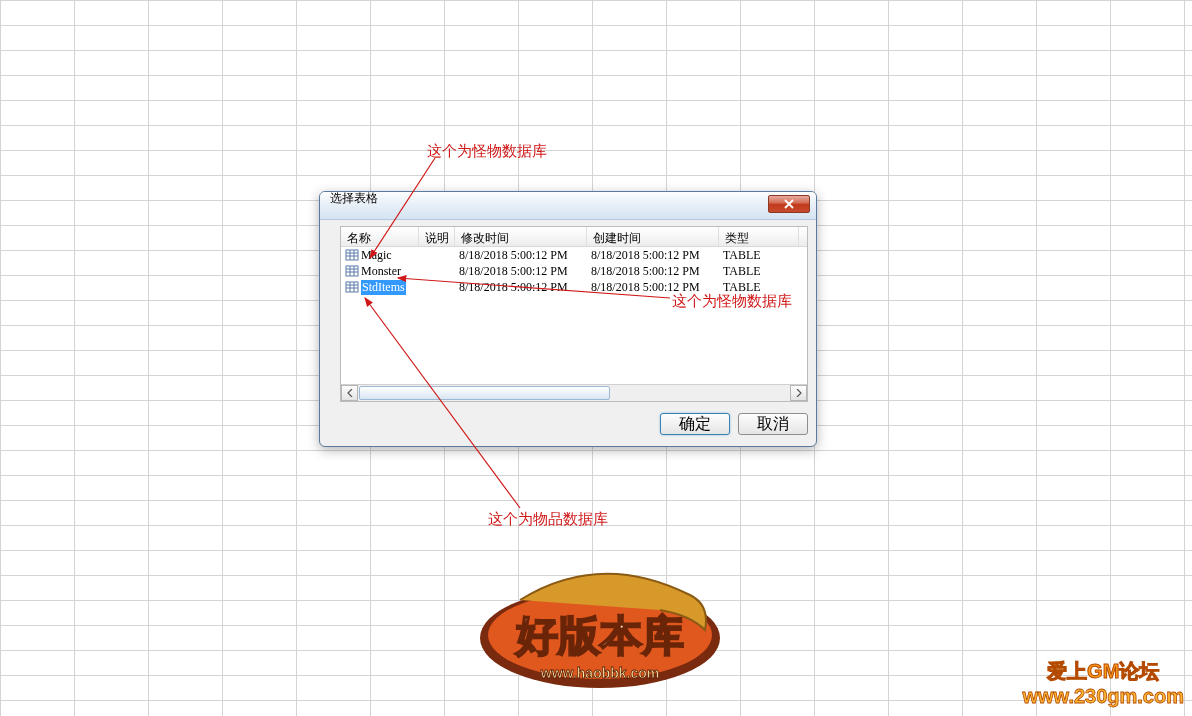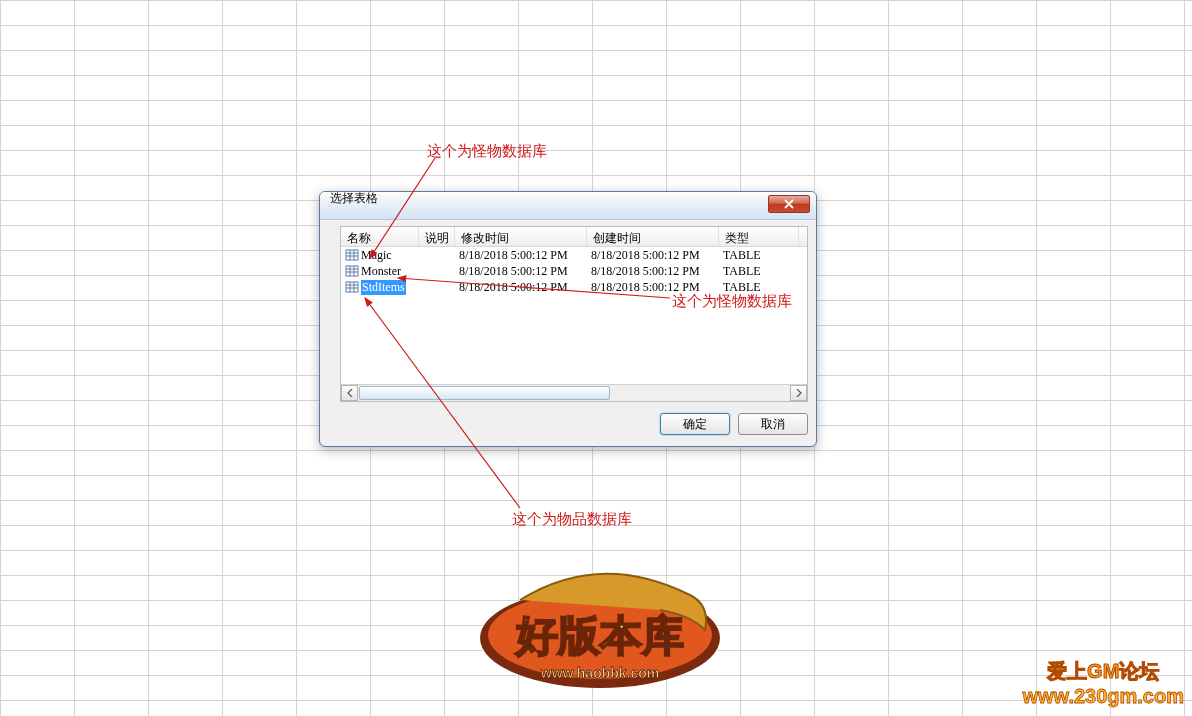--- a/index.html
+++ b/index.html
@@ -162,21 +162,21 @@
       justify-content: flex-end;
       gap: 8px;
       padding-top: 8px;
     }
     .dlg-button {
       width: 70px;
       height: 22px;
       background: linear-gradient(to bottom, #fdfdfd, #e5e5e5);
       border: 1px solid #8e8e8e;
       border-radius: 3px;
-      font-size: 12px;
+      font-size: 16px;
       cursor: pointer;
       display: flex;
       align-items: center;
       justify-content: center;
     }
     .dlg-button.primary {
       border: 1px solid #3c7fb1;
       box-shadow: 0 0 2px #6db4e6;
     }
     
@@ -311,21 +311,21 @@
     </div>
     <div class="button-row">
       <div class="dlg-button primary">确定</div>
       <div class="dlg-button">取消</div>
     </div>
   </div>
 </div>
 
 <div class="anno" style="left:427px; top:142px;">这个为怪物数据库</div>
 <div class="anno" style="left:672px; top:292px;text-align:right;">这个为怪物数据库</div>
-<div class="anno" style="left:512px; top:510px;">这个为物品数据库</div>
+<div class="anno" style="left:488px; top:510px;">这个为物品数据库</div>
 
 <svg class="anno-line" style="left:0;top:0;" width="1192" height="716">
   <defs>
     <marker id="arrowhead" markerWidth="8" markerHeight="6" refX="7" refY="3" orient="auto">
       <polygon points="0 0, 8 3, 0 6" fill="#d01818"></polygon>
     </marker>
   </defs>
 
   <line x1="435" y1="158" x2="370" y2="258" stroke="#d01818" stroke-width="1.2" marker-end="url(#arrowhead)"></line>
 

